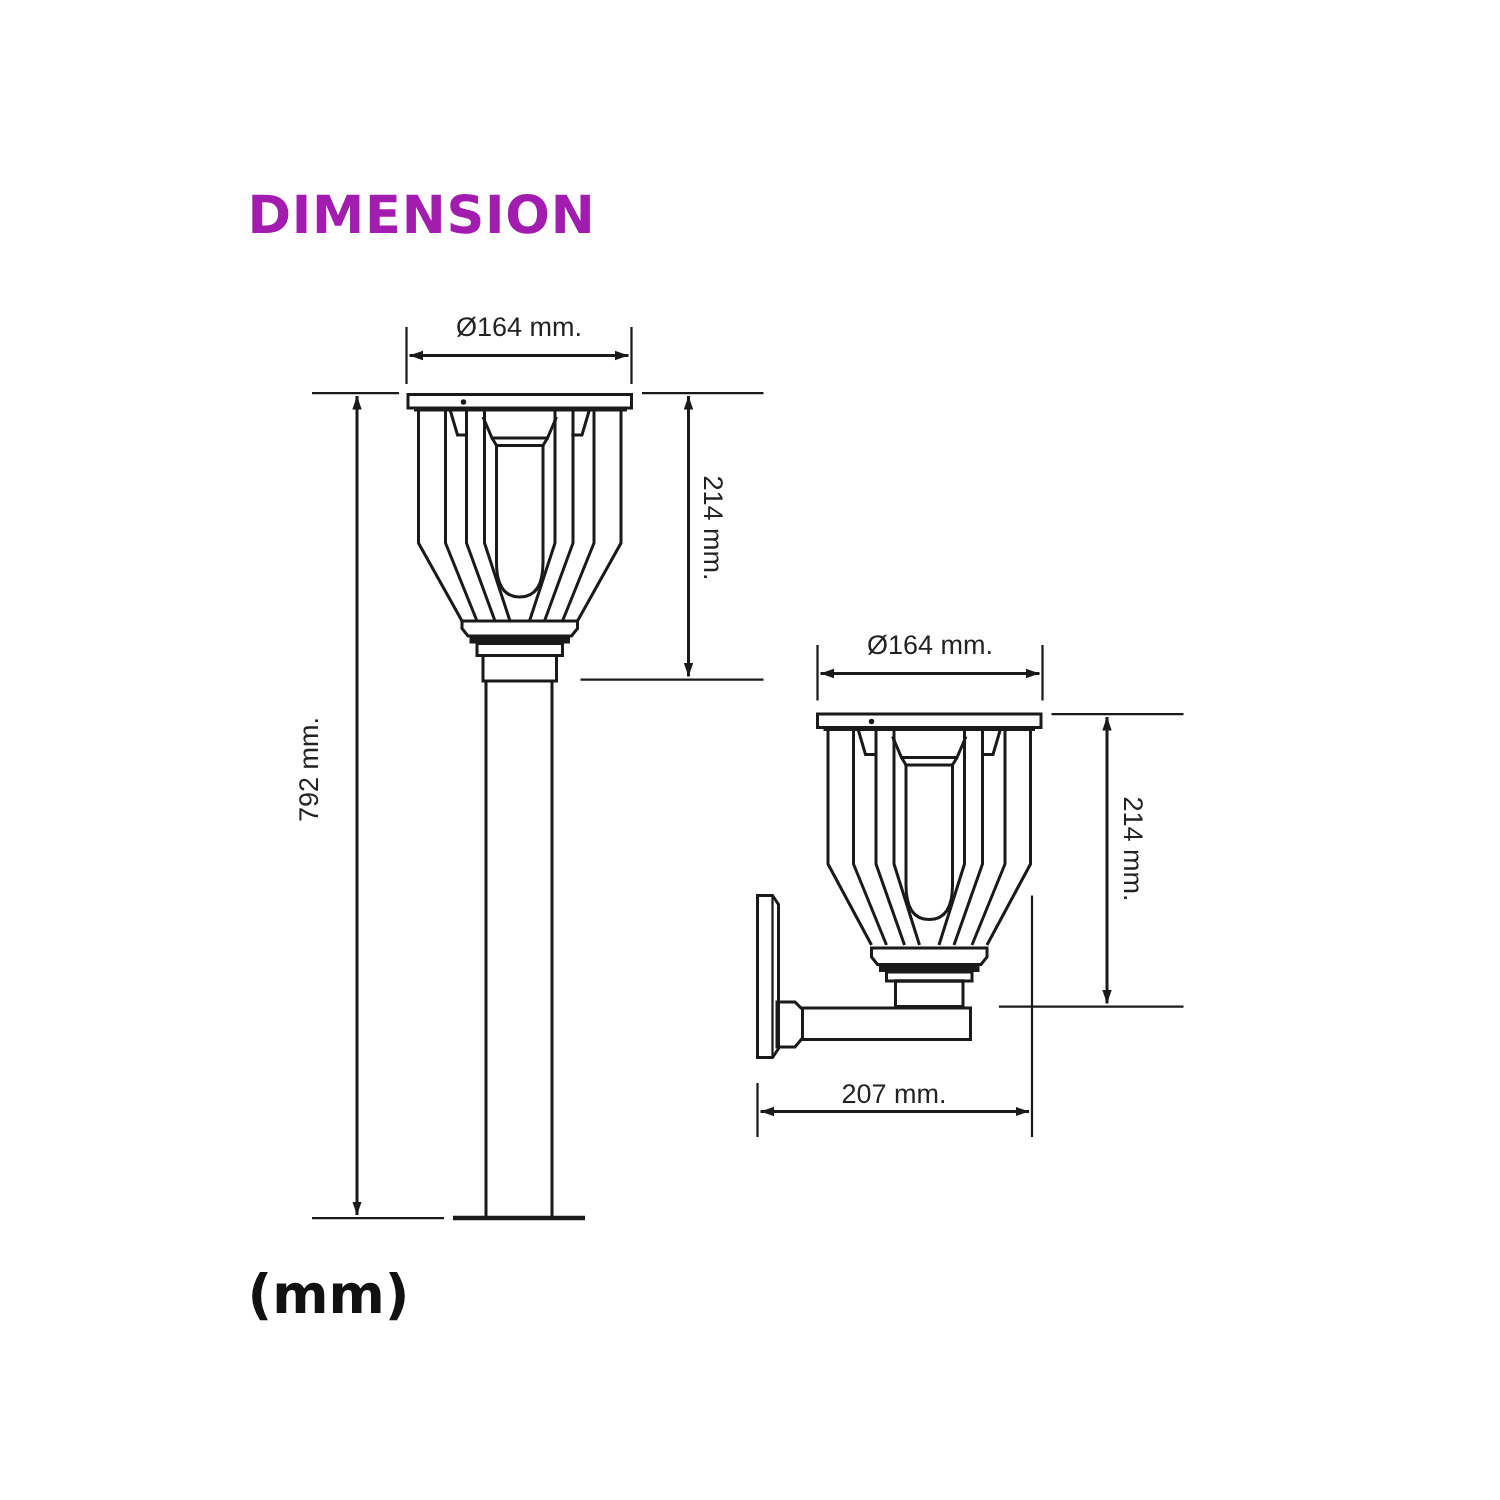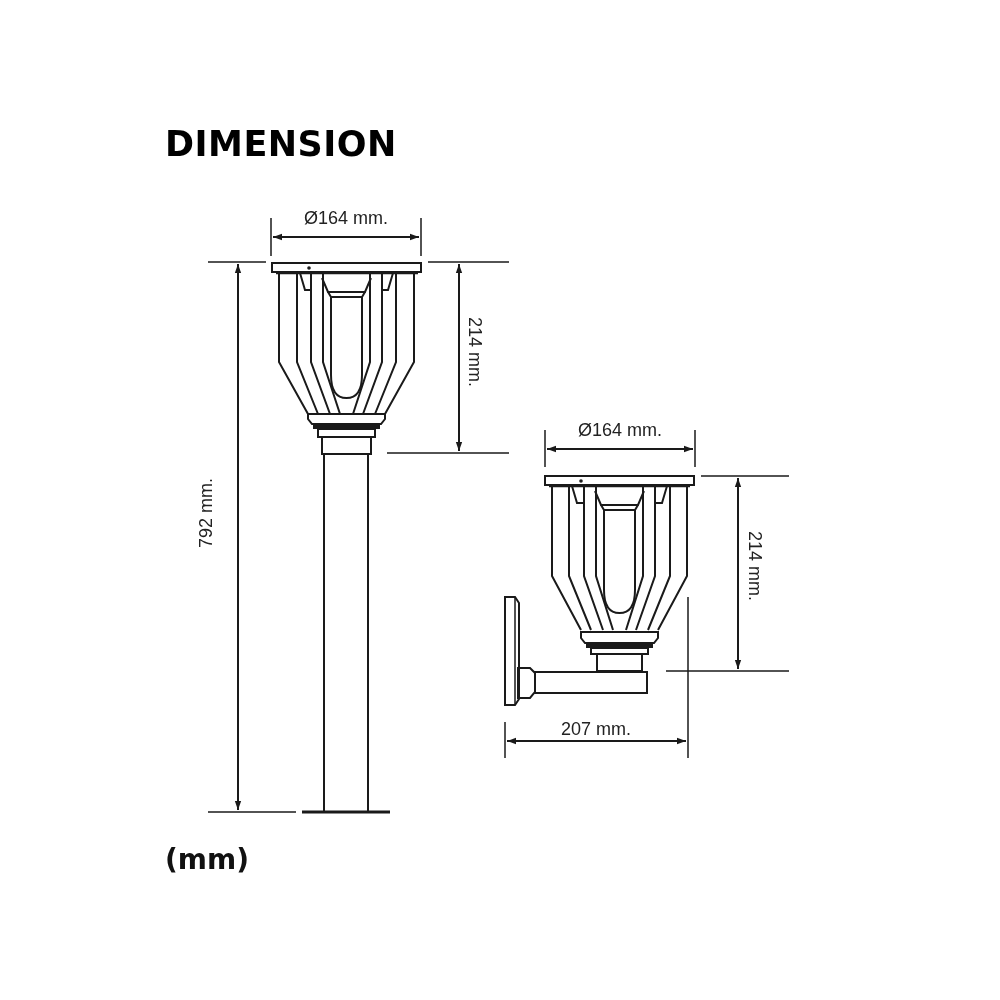--- a/index.html
+++ b/index.html
@@ -1,25 +1,25 @@
 <!DOCTYPE html>
 <html><head>
 <meta charset="utf-8">
 <style>
   html, body { margin: 0; padding: 0; background: #ffffff; }
   body { width: 1000px; height: 1000px; position: relative; overflow: hidden; font-family: "DejaVu Sans", sans-serif; }
   .title {
     position: absolute; left: 165px; top: 124px;
     font-family: "DejaVu Sans", sans-serif; font-weight: bold;
-    font-size: 35px; letter-spacing: 0.5px; color: #000000;
+    font-size: 35px; letter-spacing: 0.5px; color: #a21caf;
   }
   .unit-note {
     position: absolute; left: 165px; top: 843px;
     font-family: "DejaVu Sans", sans-serif; font-weight: bold;
-    font-size: 28px; color: #111;
+    font-size: 36px; color: #111;
   }
   svg.drawing { position: absolute; left: 0; top: 0; }
   .dim-text { font-family: "Liberation Sans", sans-serif; font-size: 18px; fill: #222; }
   .ln { stroke: #1a1a1a; fill: none; }
 </style>
 </head>
 <body>
 
 <div class="title">DIMENSION</div>
 

